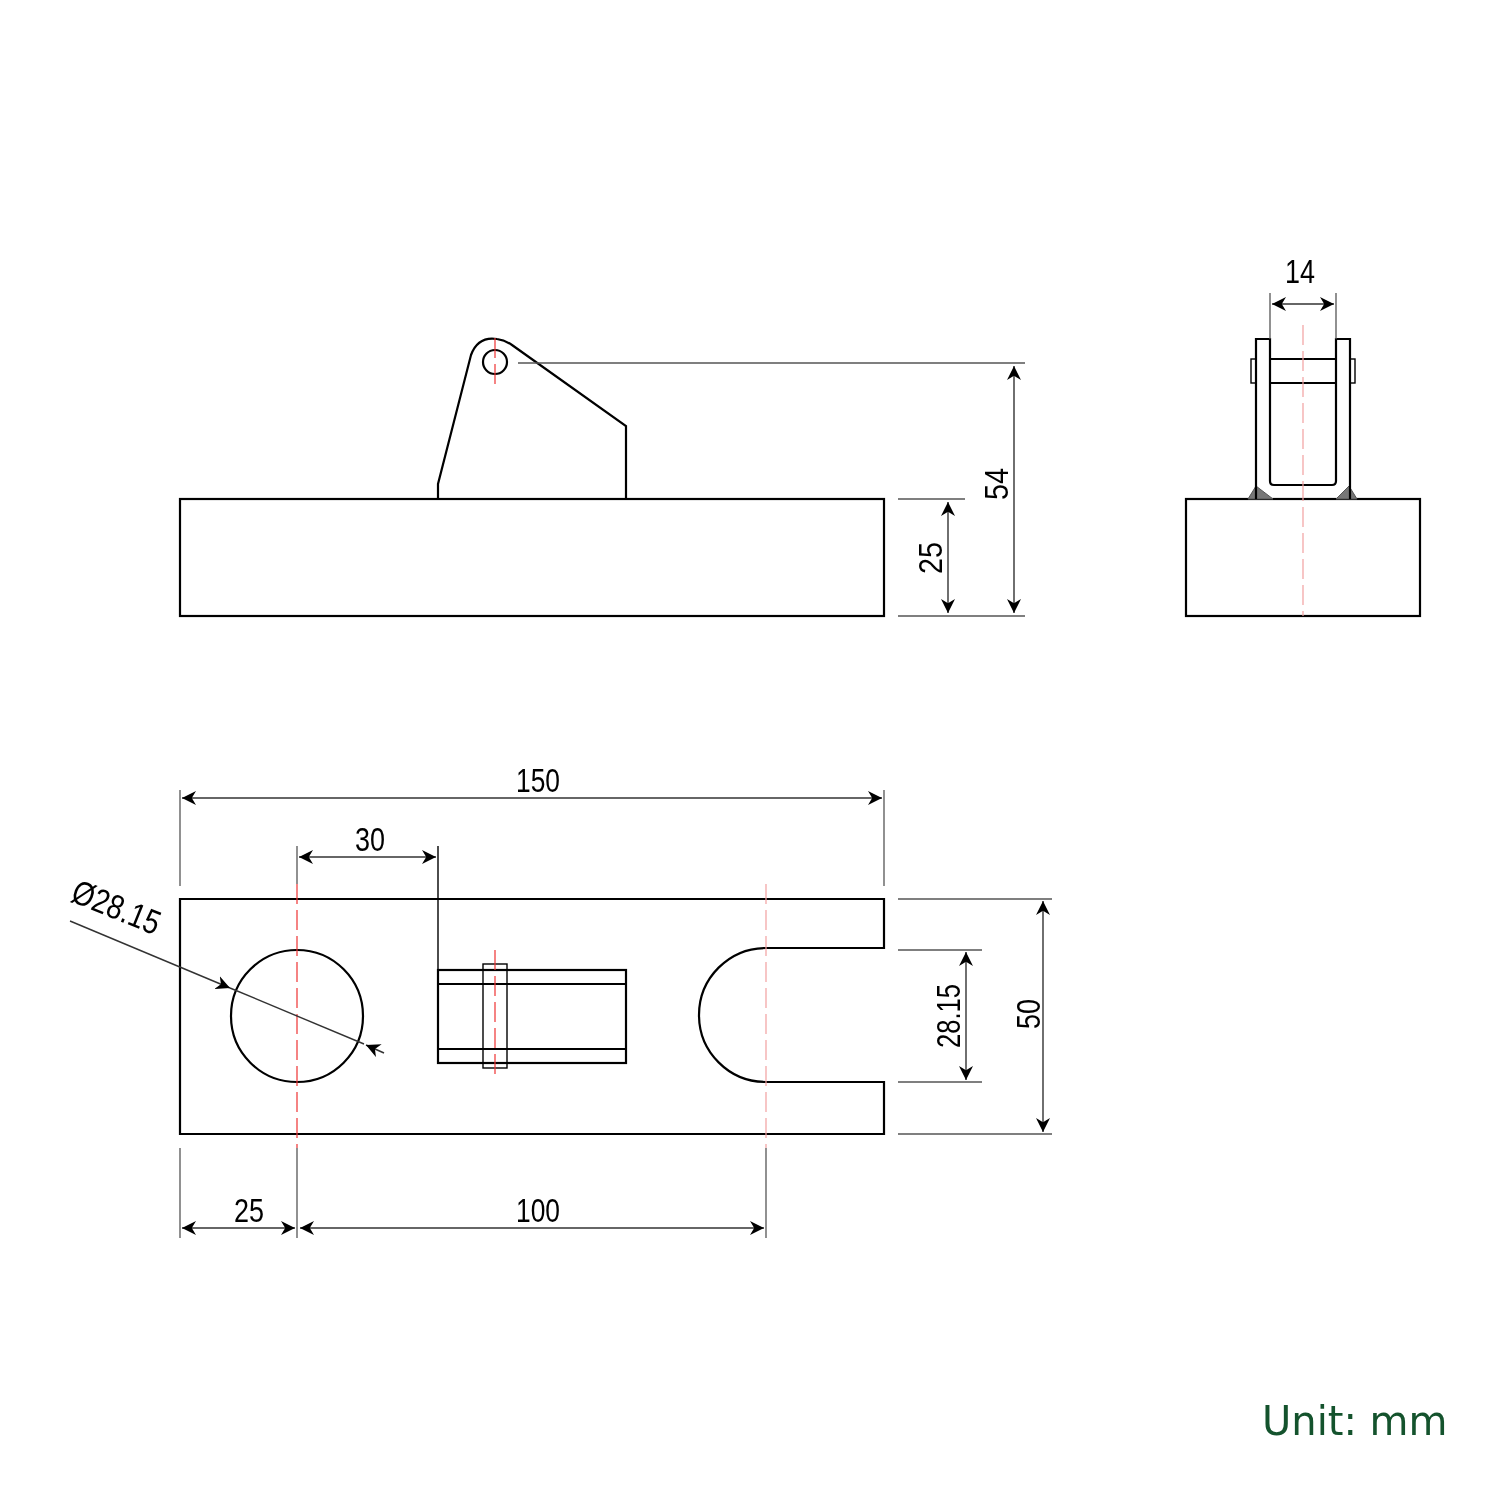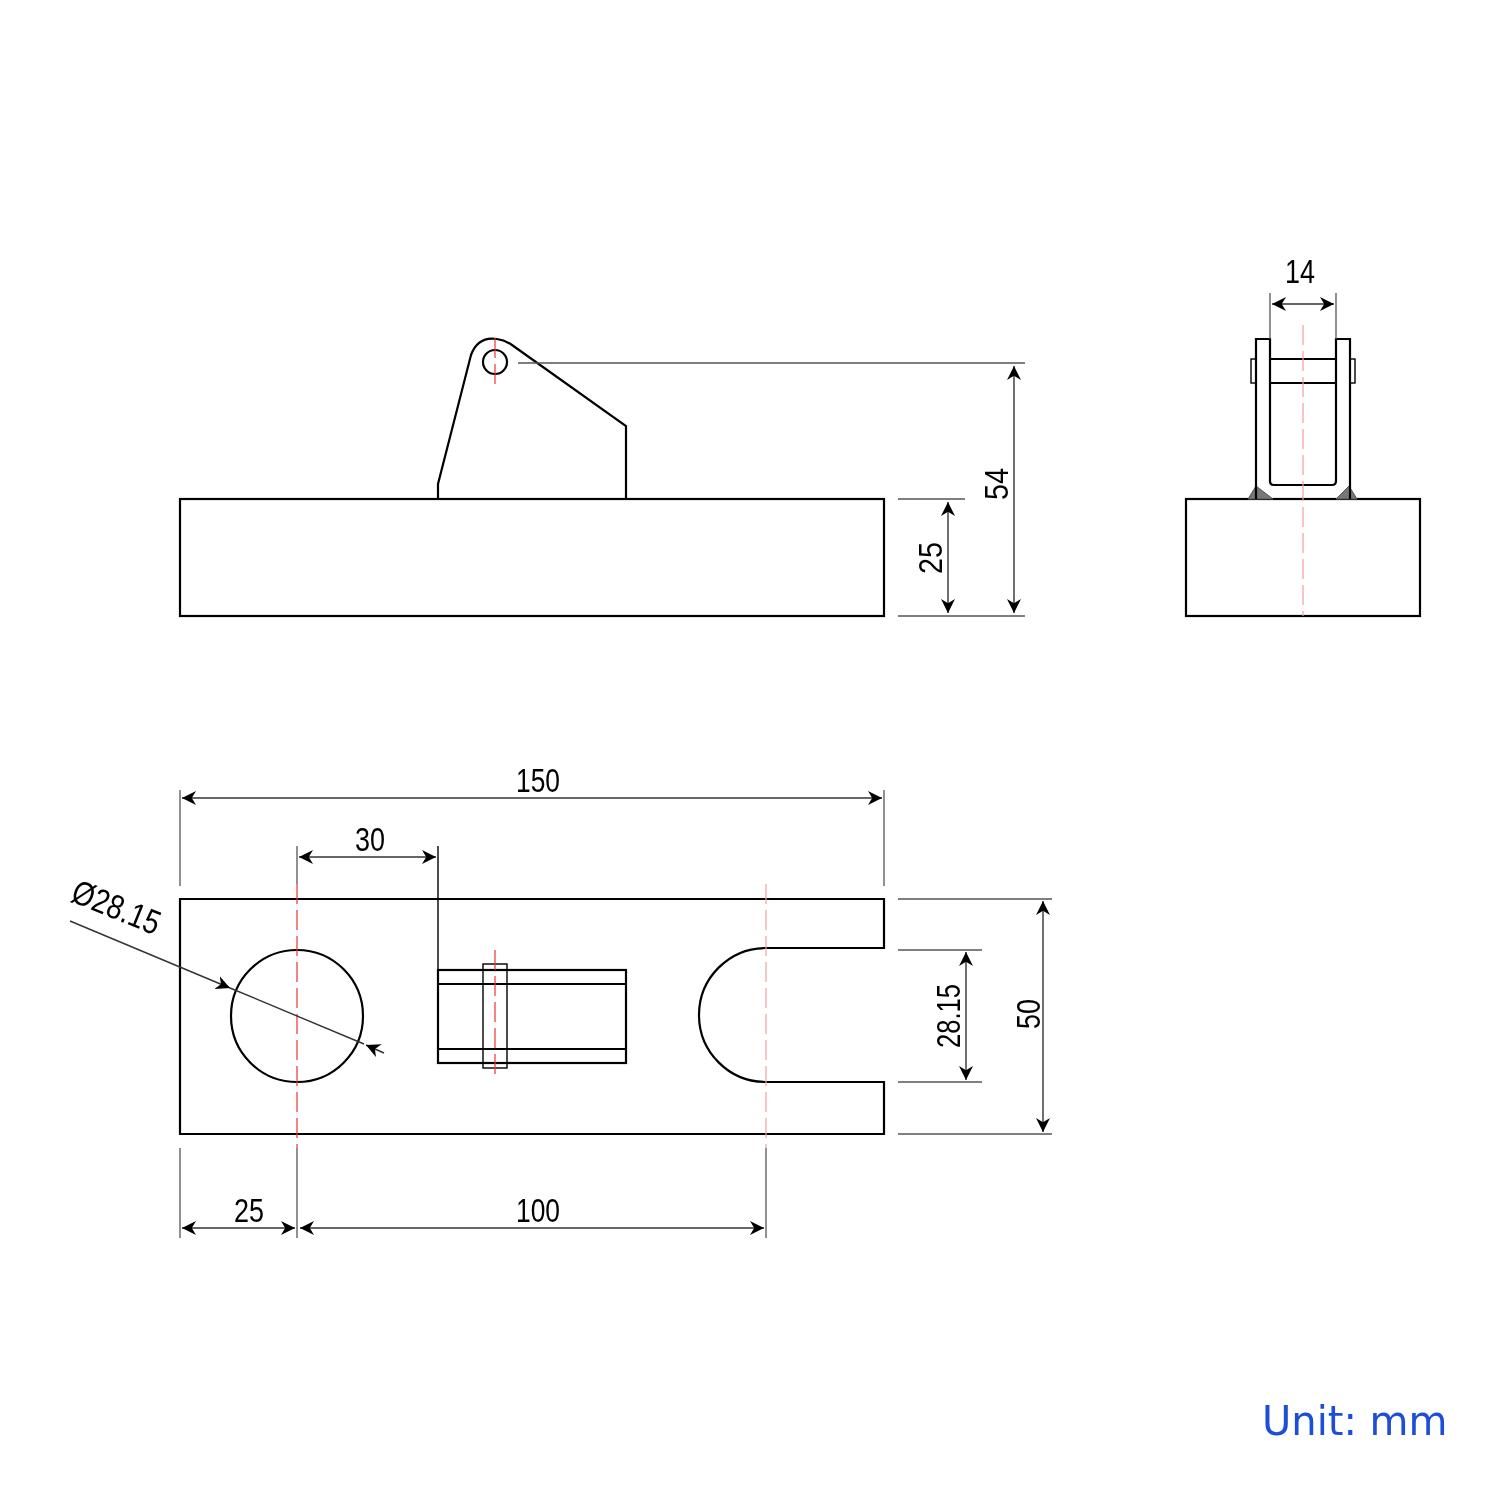--- a/index.html
+++ b/index.html
@@ -6,21 +6,21 @@
   body { width: 1500px; height: 1500px; position: relative; overflow: hidden; }
   svg { position: absolute; left: 0; top: 0; }
   .edge { fill: none; stroke: #000; stroke-width: 2.2; }
   .thin { fill: none; stroke: #000; stroke-width: 1.4; }
   .ext { fill: none; stroke: #555; stroke-width: 1.3; }
   .dim { fill: none; stroke: #333; stroke-width: 1.4; }
   .center { fill: none; stroke: #e33; stroke-width: 1.2; stroke-dasharray: 20 6; }
   .center-light { fill: none; stroke: #f2a0a0; stroke-width: 1.2; stroke-dasharray: 20 6; }
   .weld { fill: #777; stroke: #555; stroke-width: 1; }
   .dimtxt { font-family: "Liberation Sans", sans-serif; font-size: 34px; fill: #000; }
-  .unit { position: absolute; left: 1262px; top: 1398px; font-family: "DejaVu Sans", sans-serif; font-size: 40px; color: #1d4ed8; }
+  .unit { position: absolute; left: 1262px; top: 1398px; font-family: "DejaVu Sans", sans-serif; font-size: 40px; color: #14532d; }
 </style>
 </head>
 <body>
 
 <svg width="1500" height="1500" viewBox="0 0 1500 1500">
   <defs>
     <marker id="arr" viewBox="0 0 10 10" refX="10" refY="5" markerWidth="14" markerHeight="14" markerUnits="userSpaceOnUse" orient="auto-start-reverse">
       <path d="M0,0 L10,5 L0,10 L3,5 z" fill="#000"></path>
     </marker>
   </defs>

